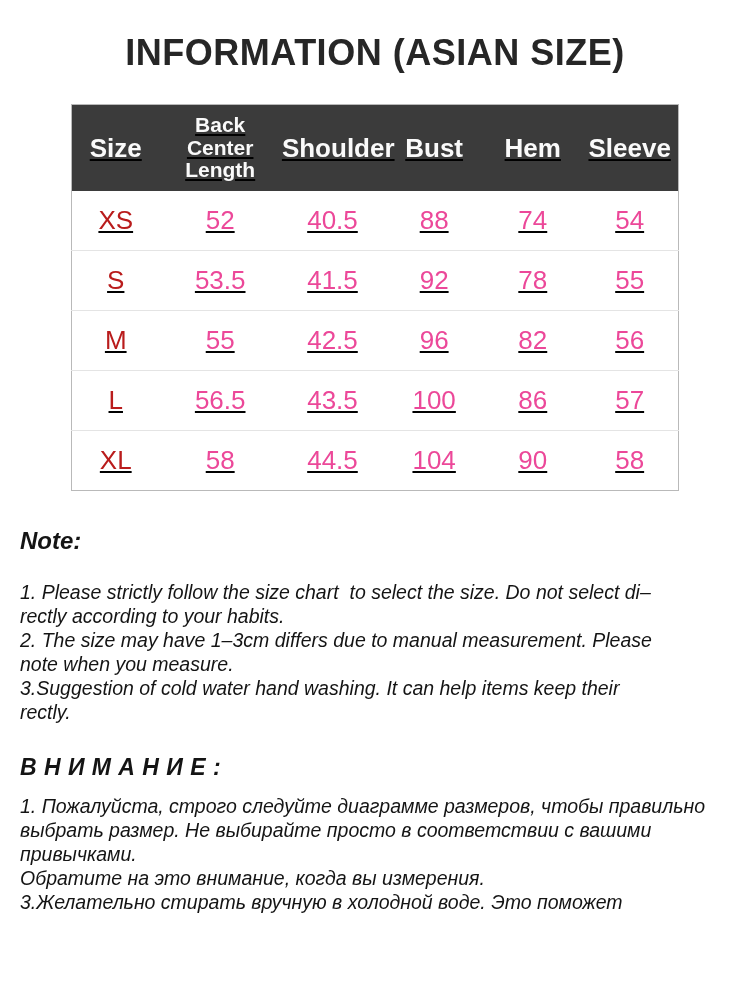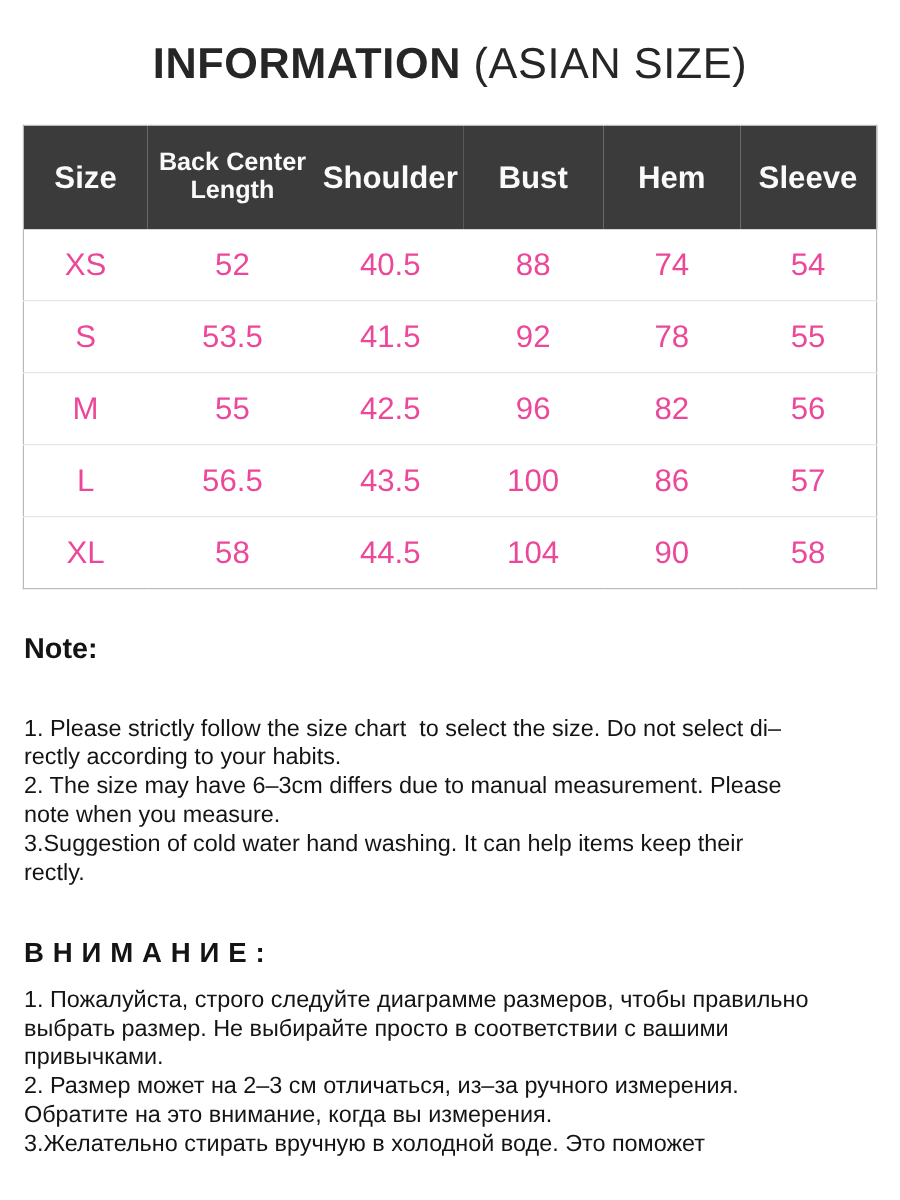--- a/index.html
+++ b/index.html
@@ -18,26 +18,27 @@
   
   .title {
     margin-top: 32px;
     text-align: center;
     font-size: 36px;
     color: #262626;
     letter-spacing: 0.5px;
     white-space: nowrap;
   }
   .title .light { font-weight: bold; }
-  .title .heavy { font-weight: 400; }
+  .title .heavy { font-weight: 700; }
 
   
   .table-wrap {
-    width: 712px;
+    width: 608px;
     margin: 30px auto 0 auto;
+    text-decoration: underline;
   }
   table.size-table {
     width: 100%;
     border-collapse: collapse;
     border: 1px solid #b9b9b9;
     table-layout: fixed;
   }
   table.size-table th {
     background: #3b3b3b;
     color: #fafafa;
@@ -50,41 +51,42 @@
     line-height: 1.08;
   }
   table.size-table th.two-line { font-size: 21px; }
   table.size-table td {
     height: 57px;
     text-align: center;
     vertical-align: middle;
     font-size: 26px;
     color: #ec4899;
   }
-  table.size-table td.size-cell { color: #ec4899; }
+  table.size-table td.size-cell { color: #b91c1c; }
   table.size-table tbody tr + tr td { border-top: 1px solid #e4e4e4; }
 
   
   .notes {
     padding: 0 20px;
     color: #141414;
+    font-style: italic;
   }
   .note-heading-en {
     margin-top: 36px;
     font-size: 24px;
     font-weight: bold;
   }
-  .note-lines { margin-top: 40px; }
+  .note-lines { margin-top: 25px; }
   .note-line {
     font-size: 19.5px;
     line-height: 24px;
     white-space: pre;
   }
   .note-heading-ru {
-    margin-top: 42px;
+    margin-top: 30px;
     font-size: 23px;
     font-weight: bold;
     letter-spacing: 0.32em;
   }
   .ru .note-lines { margin-top: 13px; }
 </style>
 </head>
 <body>
 
 <div class="page">
@@ -158,32 +160,31 @@
       </tbody>
     </table>
   </div>
 
   <div class="notes">
 
     <div class="note-heading-en">Note:</div>
     <div class="note-lines en">
       <div class="note-line">1. Please strictly follow the size chart  to select the size. Do not select di–</div>
       <div class="note-line">rectly according to your habits.</div>
-      <div class="note-line">2. The size may have 6–3cm differs due to manual measurement. Please</div>
+      <div class="note-line">2. The size may have 1–3cm differs due to manual measurement. Please</div>
       <div class="note-line">note when you measure.</div>
       <div class="note-line">3.Suggestion of cold water hand washing. It can help items keep their</div>
       <div class="note-line">rectly.</div>
     </div>
 
     <div class="ru">
       <div class="note-heading-ru">ВНИМАНИЕ:</div>
       <div class="note-lines">
         <div class="note-line">1. Пожалуйста, строго следуйте диаграмме размеров, чтобы правильно</div>
         <div class="note-line">выбрать размер. Не выбирайте просто в соответствии с вашими</div>
         <div class="note-line">привычками.</div>
-        <div class="note-line">2. Размер может на 2–3 см отличаться, из–за ручного измерения.</div>
         <div class="note-line">Обратите на это внимание, когда вы измерения.</div>
         <div class="note-line">3.Желательно стирать вручную в холодной воде. Это поможет</div>
       </div>
     </div>
 
   </div>
 </div>
 
 </body></html>

